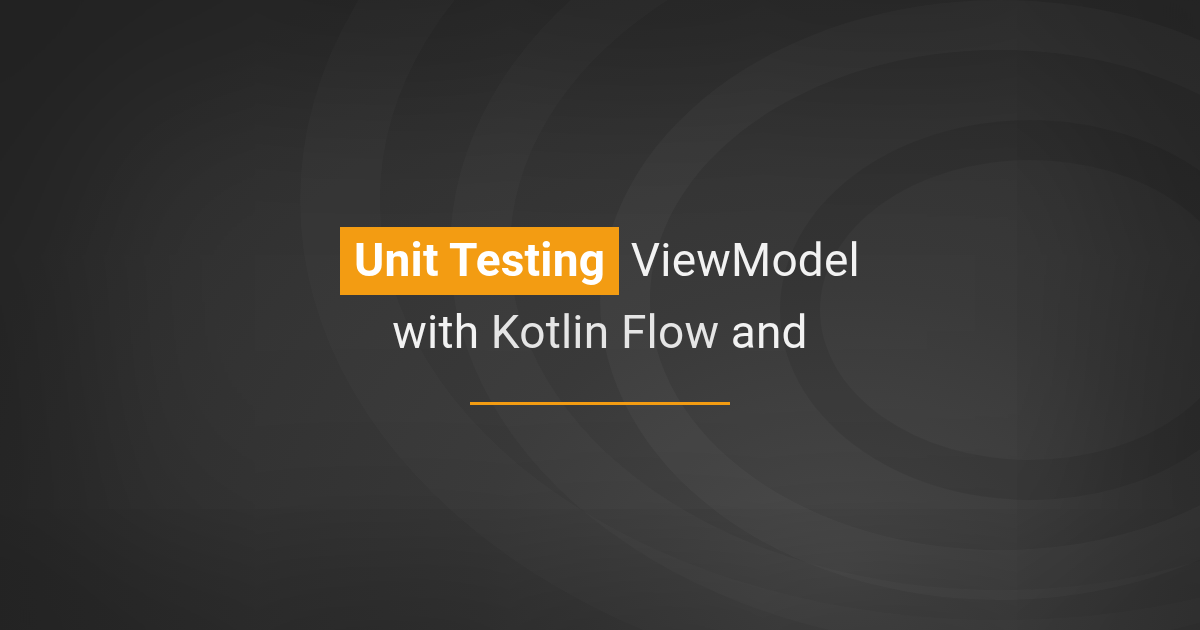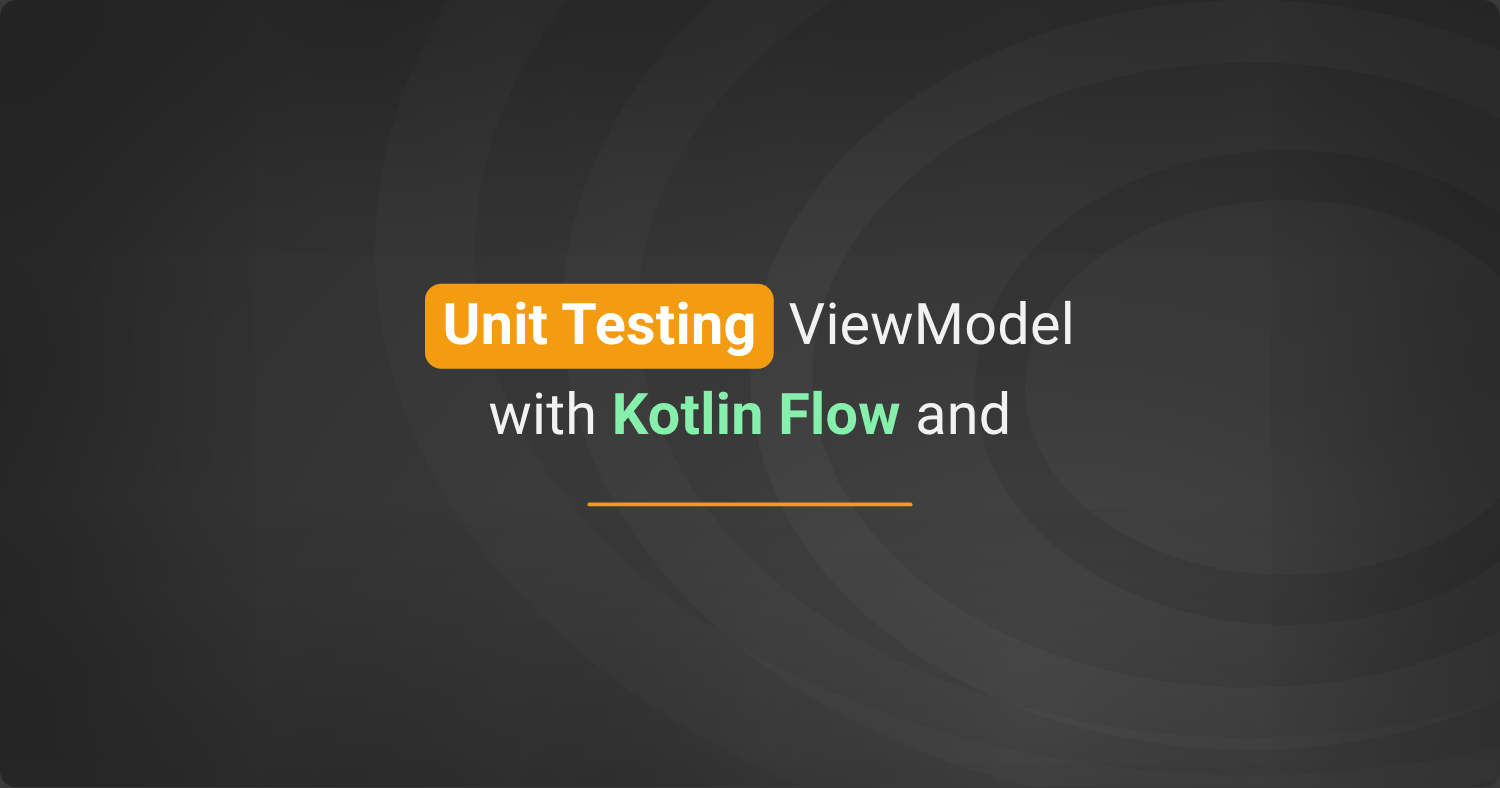--- a/index.html
+++ b/index.html
@@ -1,15 +1,15 @@
 <!DOCTYPE html>
 <html><head>
 <meta charset="utf-8">
 <style>
-  * { margin: 0; padding: 0; box-sizing: border-box; border-radius: 13px; }
+  * { margin: 0; padding: 0; box-sizing: border-box; }
   html, body { width: 1200px; height: 630px; overflow: hidden; }
   body {
     font-family: -apple-system, BlinkMacSystemFont, "Segoe UI", Roboto, "Helvetica Neue", Arial, sans-serif;
     background: #3a3a3a;
     position: relative;
   }
   .bg {
     position: absolute;
     inset: 0;
     background: radial-gradient(ellipse 900px 700px at 70% 90%, #4a4a4a 0%, #3a3a3a 40%, #2f2f2f 100%);
@@ -48,21 +48,21 @@
     letter-spacing: 0.2px;
   }
   .hl {
     background: #f39c12;
     color: #ffffff;
     font-weight: 700;
     padding: 2px 14px 4px 14px;
     display: inline-block;
     line-height: 1.35;
   }
-  .bold { font-weight: 700; color: #86efac; }
+  .bold { font-weight: 400; color: #e5e5e5; }
   .underline {
     width: 260px;
     height: 3px;
     background: #f39c12;
     margin-top: 34px;
   }
 </style>
 </head>
 <body>
 

